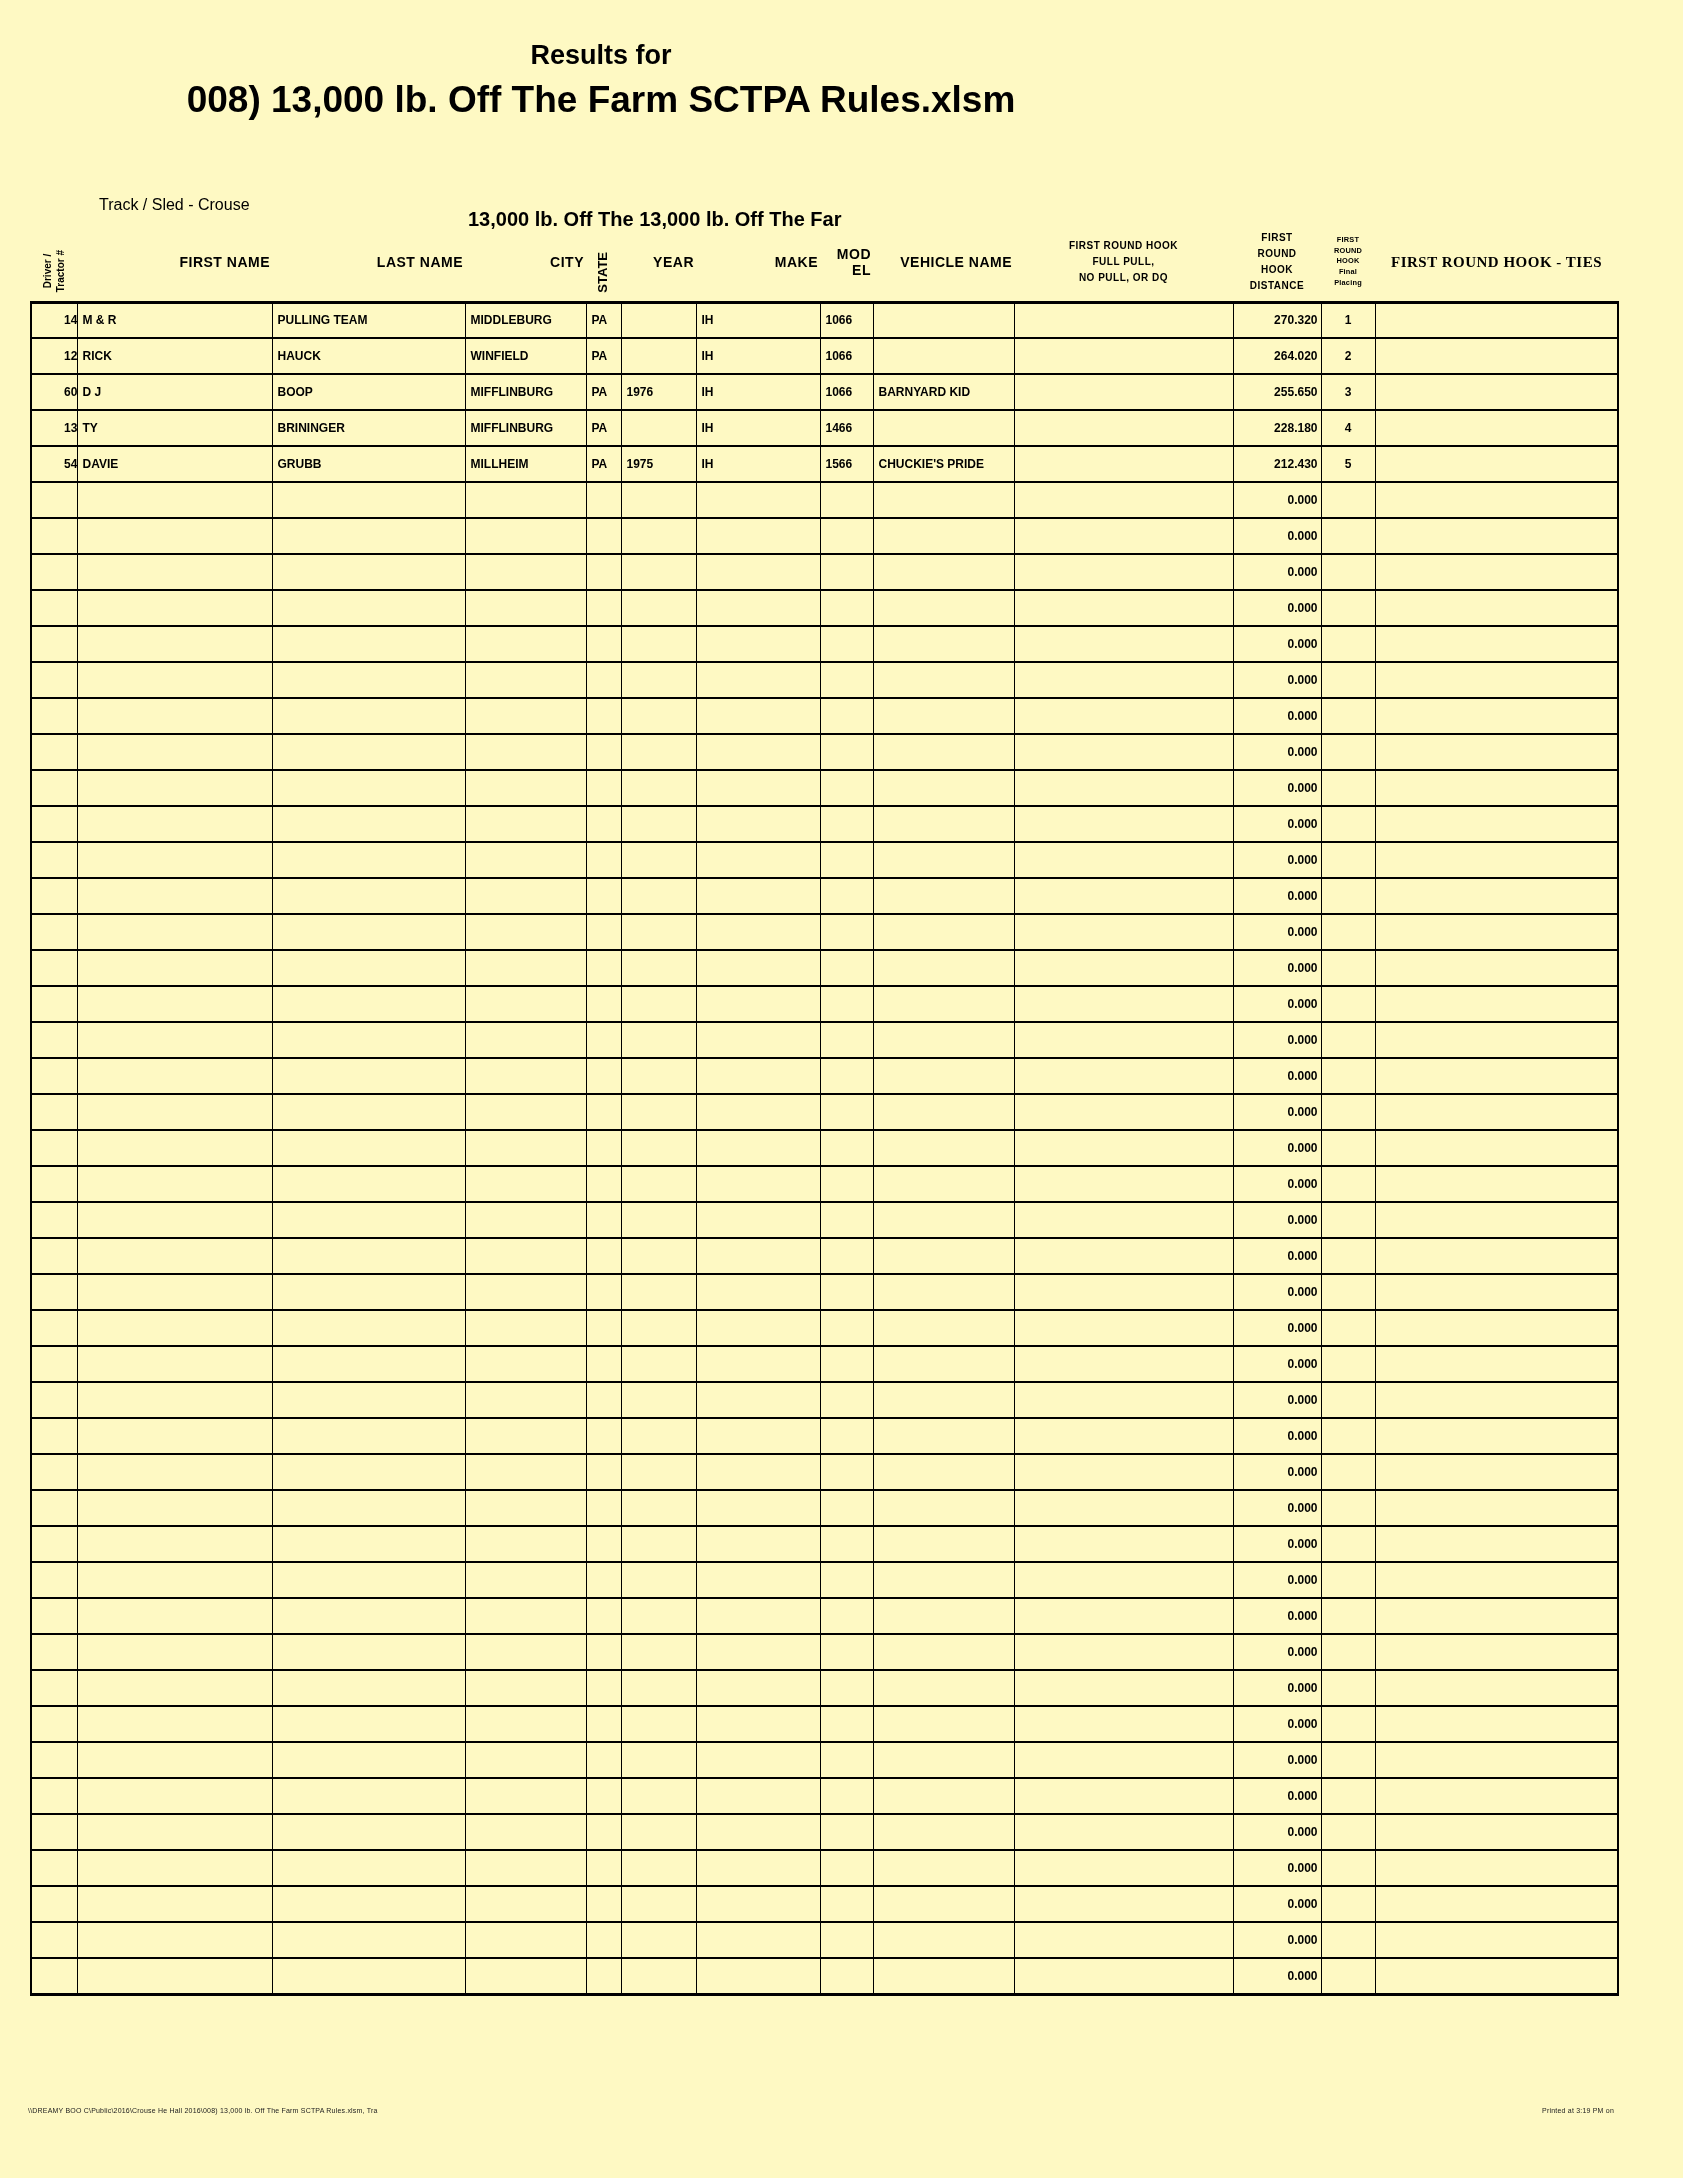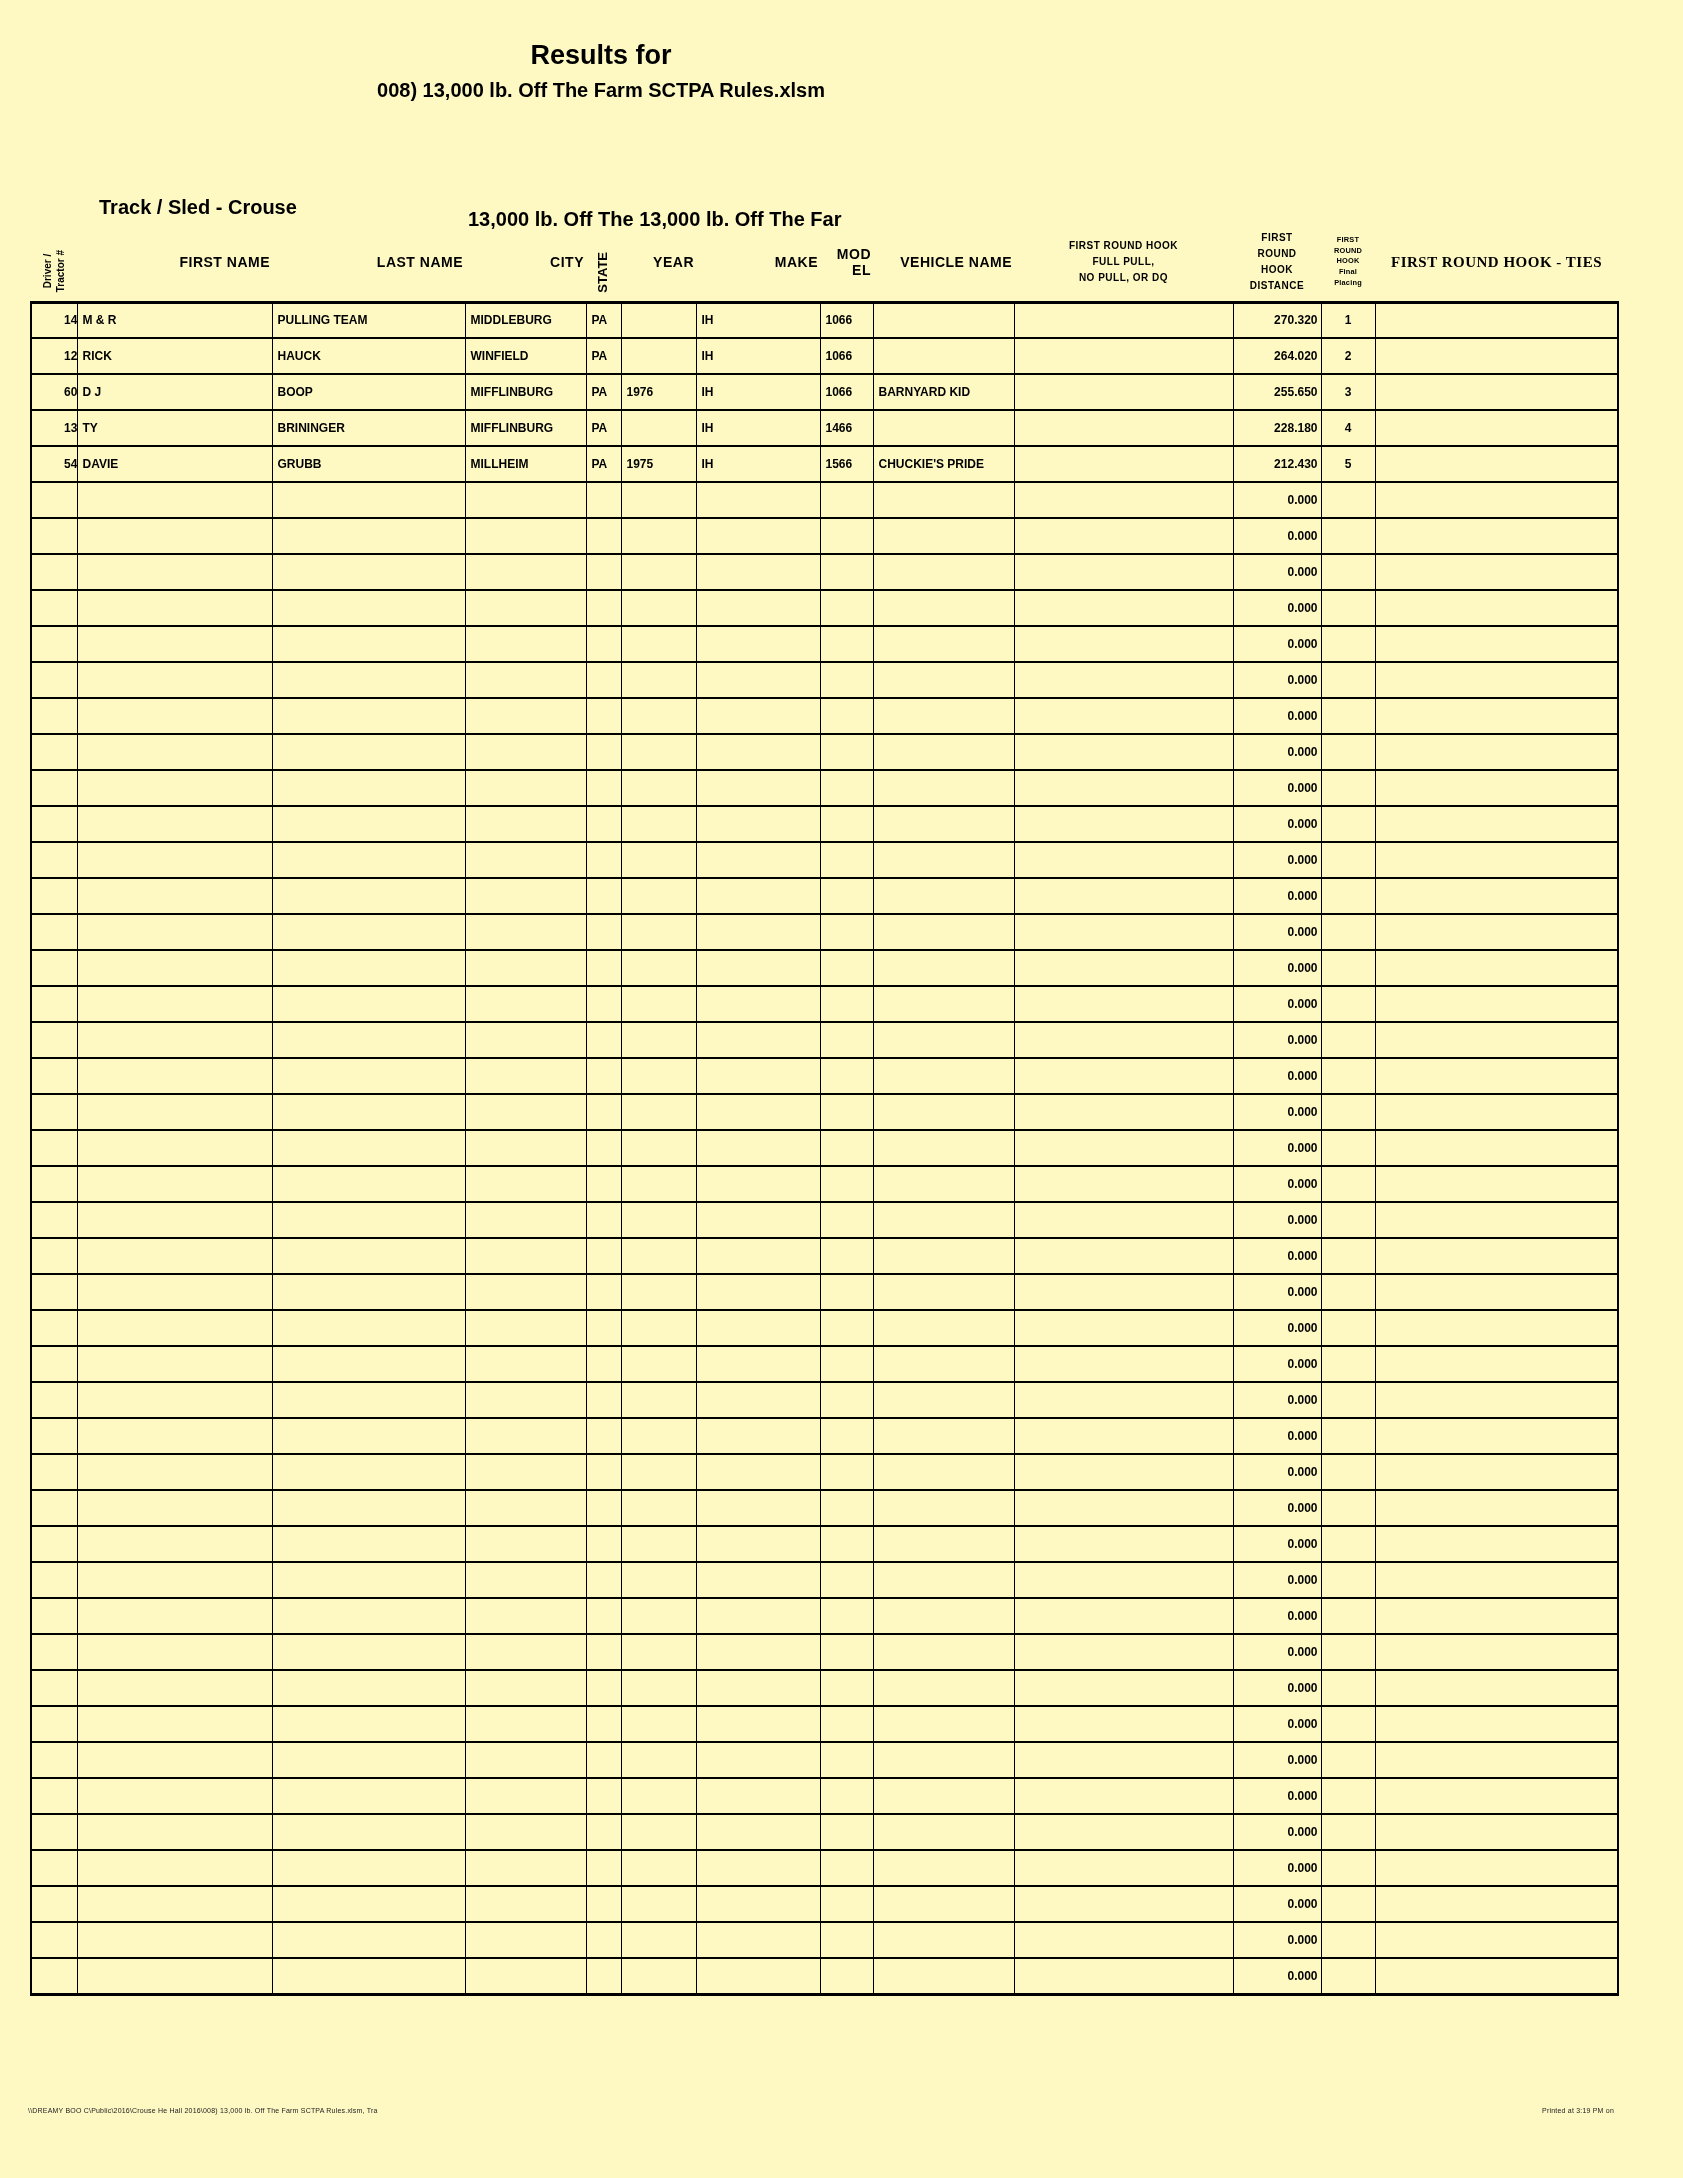--- a/index.html
+++ b/index.html
@@ -10,24 +10,24 @@
     background:#fef9c3;
     font-family:"Liberation Sans", sans-serif;
     color:#000;
     overflow:hidden;
   }
   .title-block {
     position:absolute; top:40px; left:0; width:1202px;
     text-align:center;
   }
   .title-line1 { font-size:27px; font-weight:bold; }
-  .title-line2 { font-size:20px; font-weight:bold; margin-top:8px; }
+  .title-line2 { font-size:37px; font-weight:bold; margin-top:8px; }
   .subhead-track {
     position:absolute; top:196px; left:99px;
-    font-size:20px; font-weight:bold;
+    font-size:16px; font-weight:normal;
   }
   .subhead-class {
     position:absolute; top:208px; left:468px;
     font-size:20px; font-weight:bold;
   }
   table.results {
     position:absolute; top:223px; left:30px;
     border-collapse:collapse; table-layout:fixed;
     width:1586px;
   }

